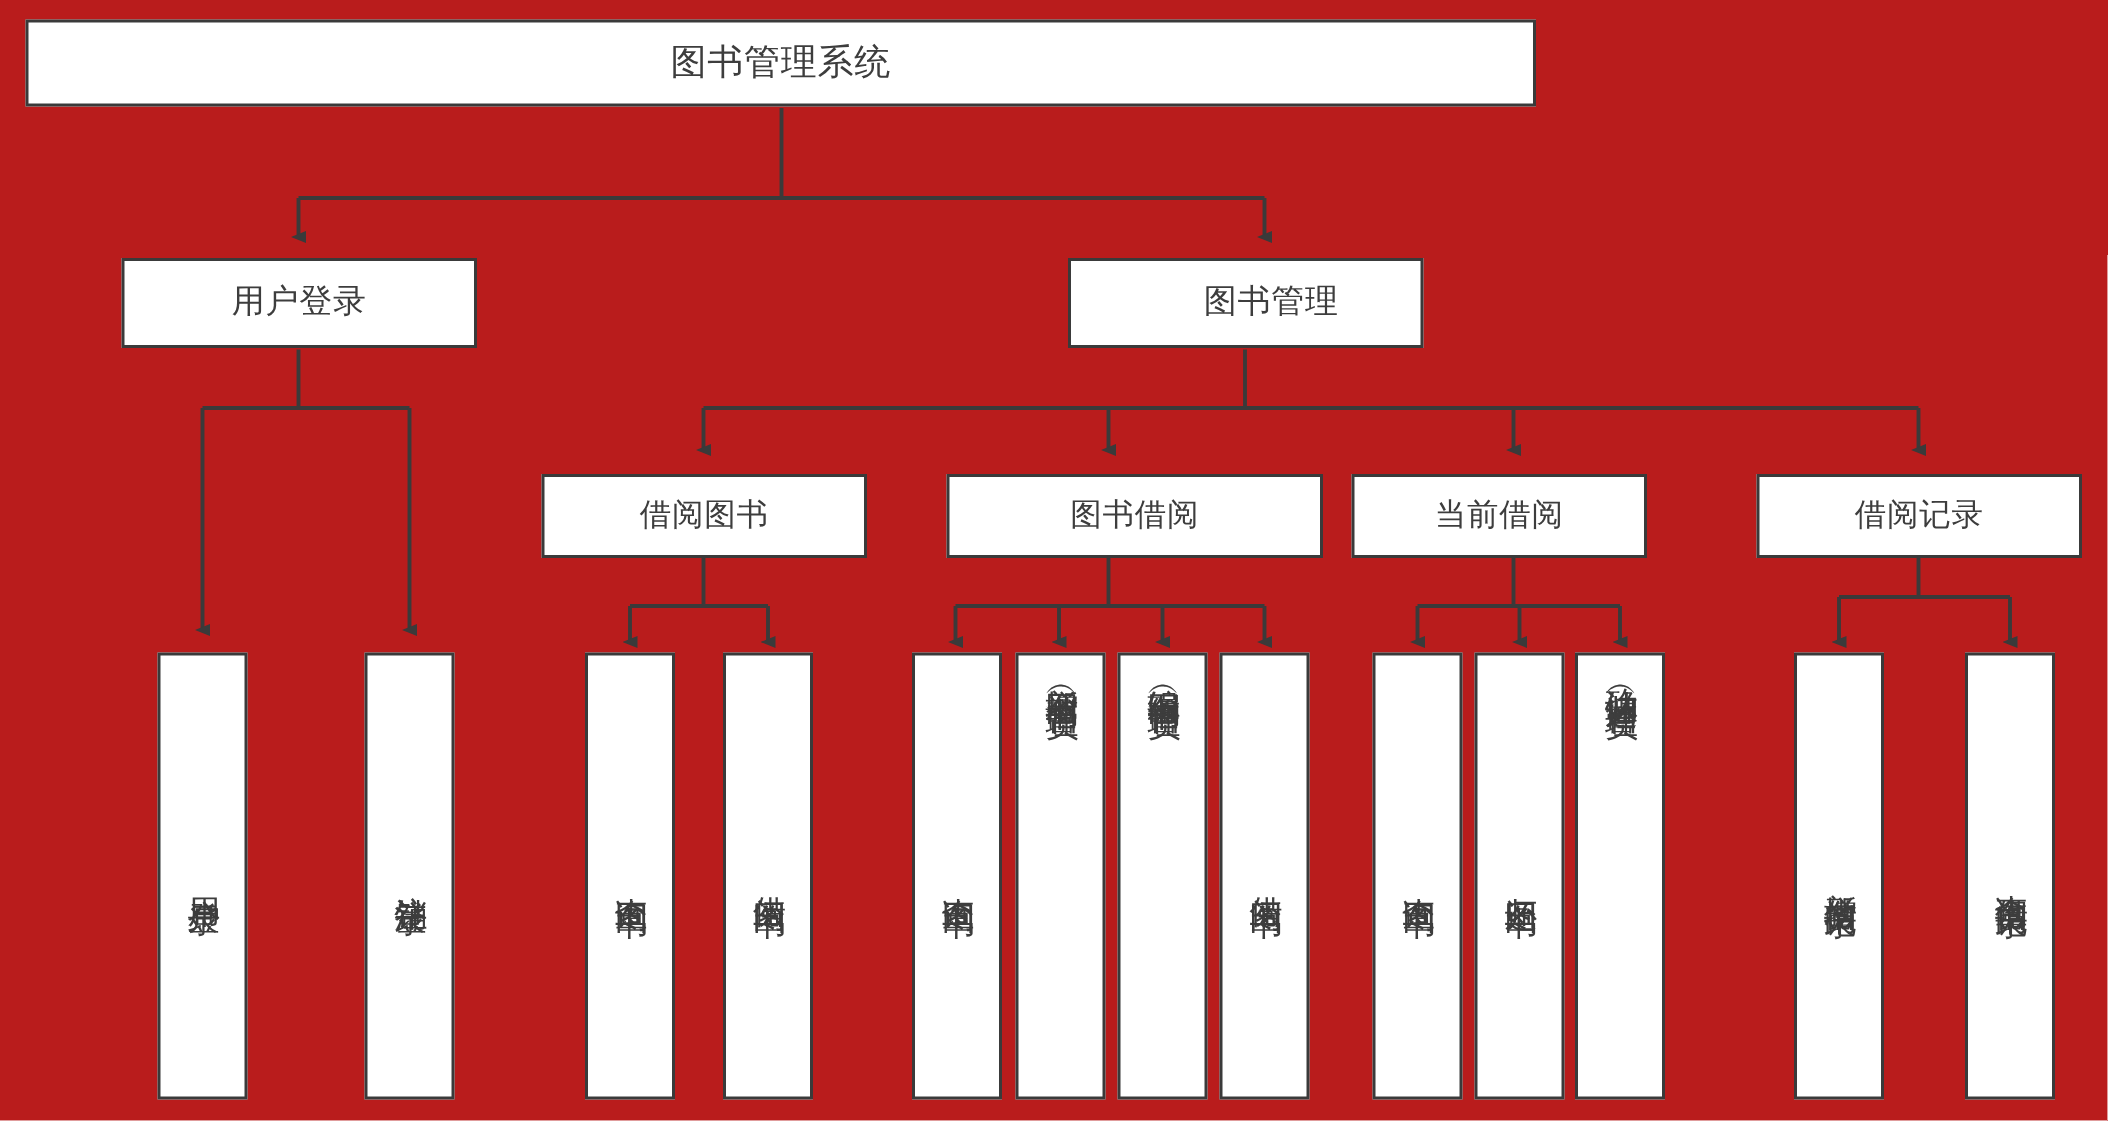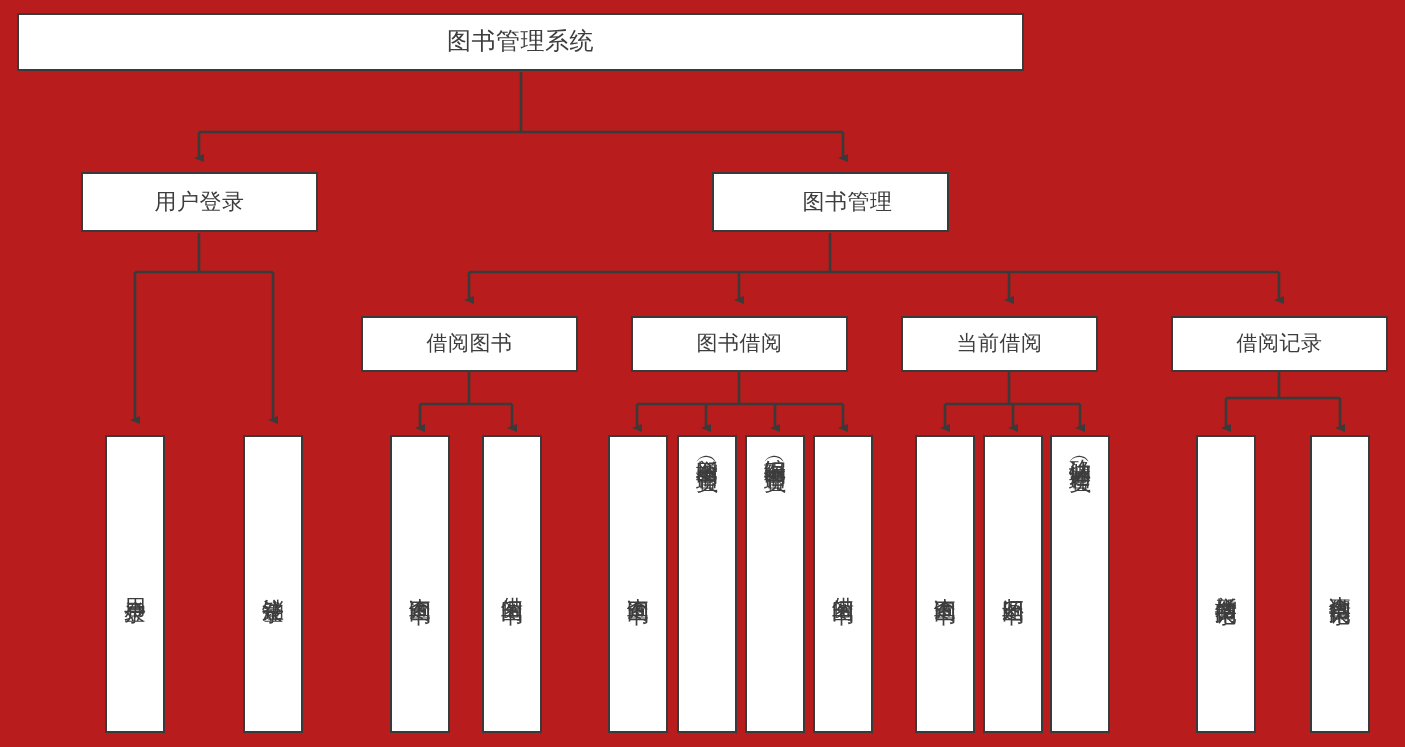--- a/index.html
+++ b/index.html
@@ -140,21 +140,21 @@
   </div>
 
   <div class="node level2" style="left:712px; top:172px; width:237px; height:60px;padding-left:34px;">
     <span class="label">图书管理</span>
   </div>
 
   <div class="node level3" style="left:361px; top:316px; width:217px; height:56px;">
     <span class="label">借阅图书</span>
   </div>
 
-  <div class="node level3" style="left:631px; top:316px; width:217px; height:56px;">
+  <div class="node level3" style="left:631px; top:316px; width:251px; height:56px;">
     <span class="label">图书借阅</span>
   </div>
 
   <div class="node level3" style="left:901px; top:316px; width:197px; height:56px;">
     <span class="label">当前借阅</span>
   </div>
 
   <div class="node level3" style="left:1171px; top:316px; width:217px; height:56px;">
     <span class="label">借阅记录</span>
   </div>

